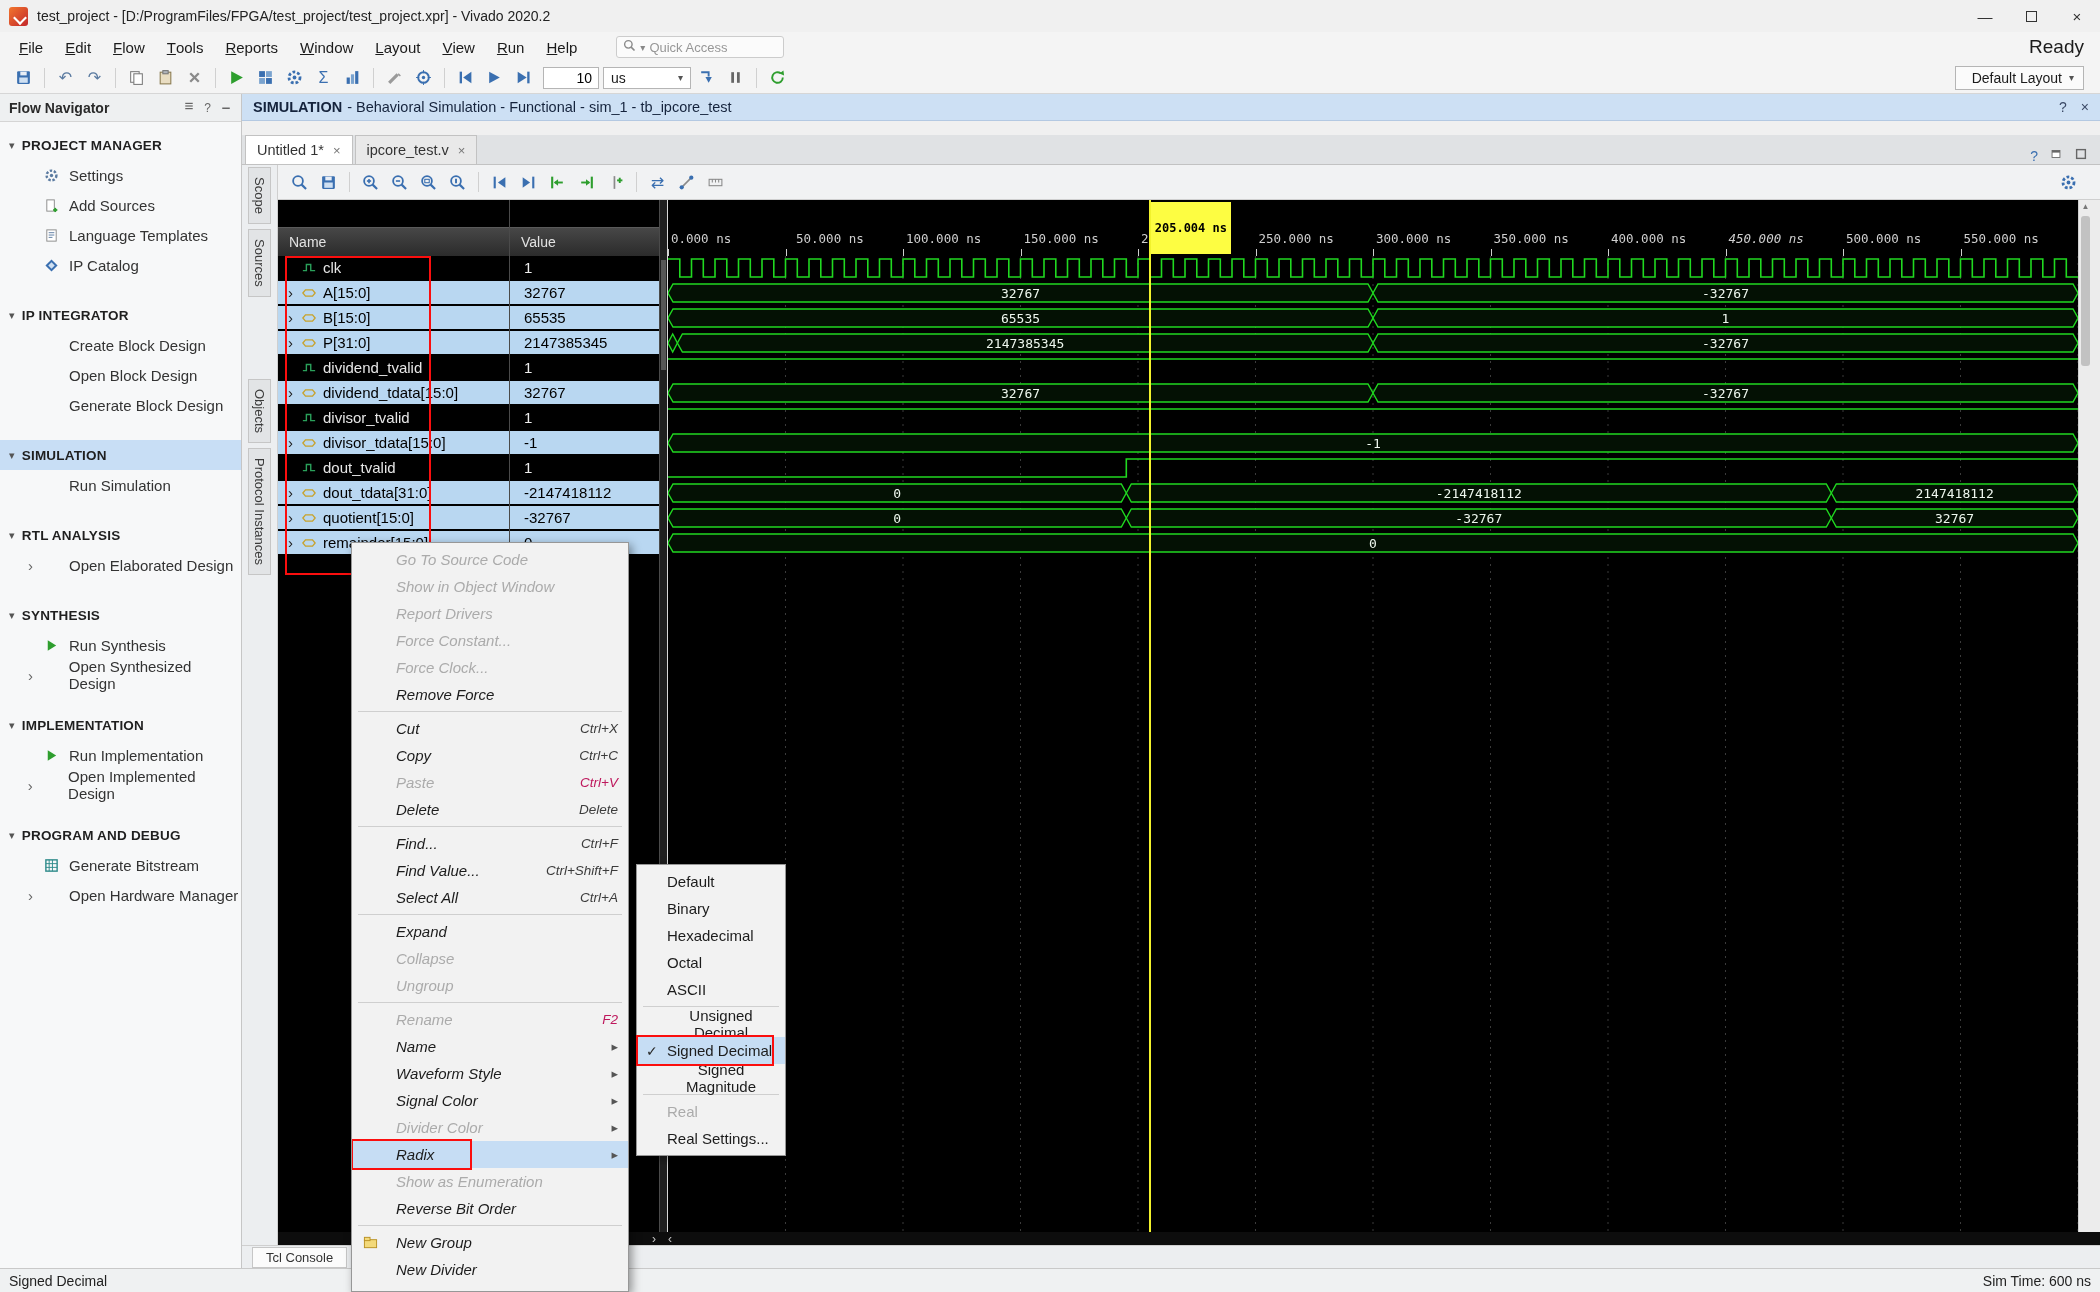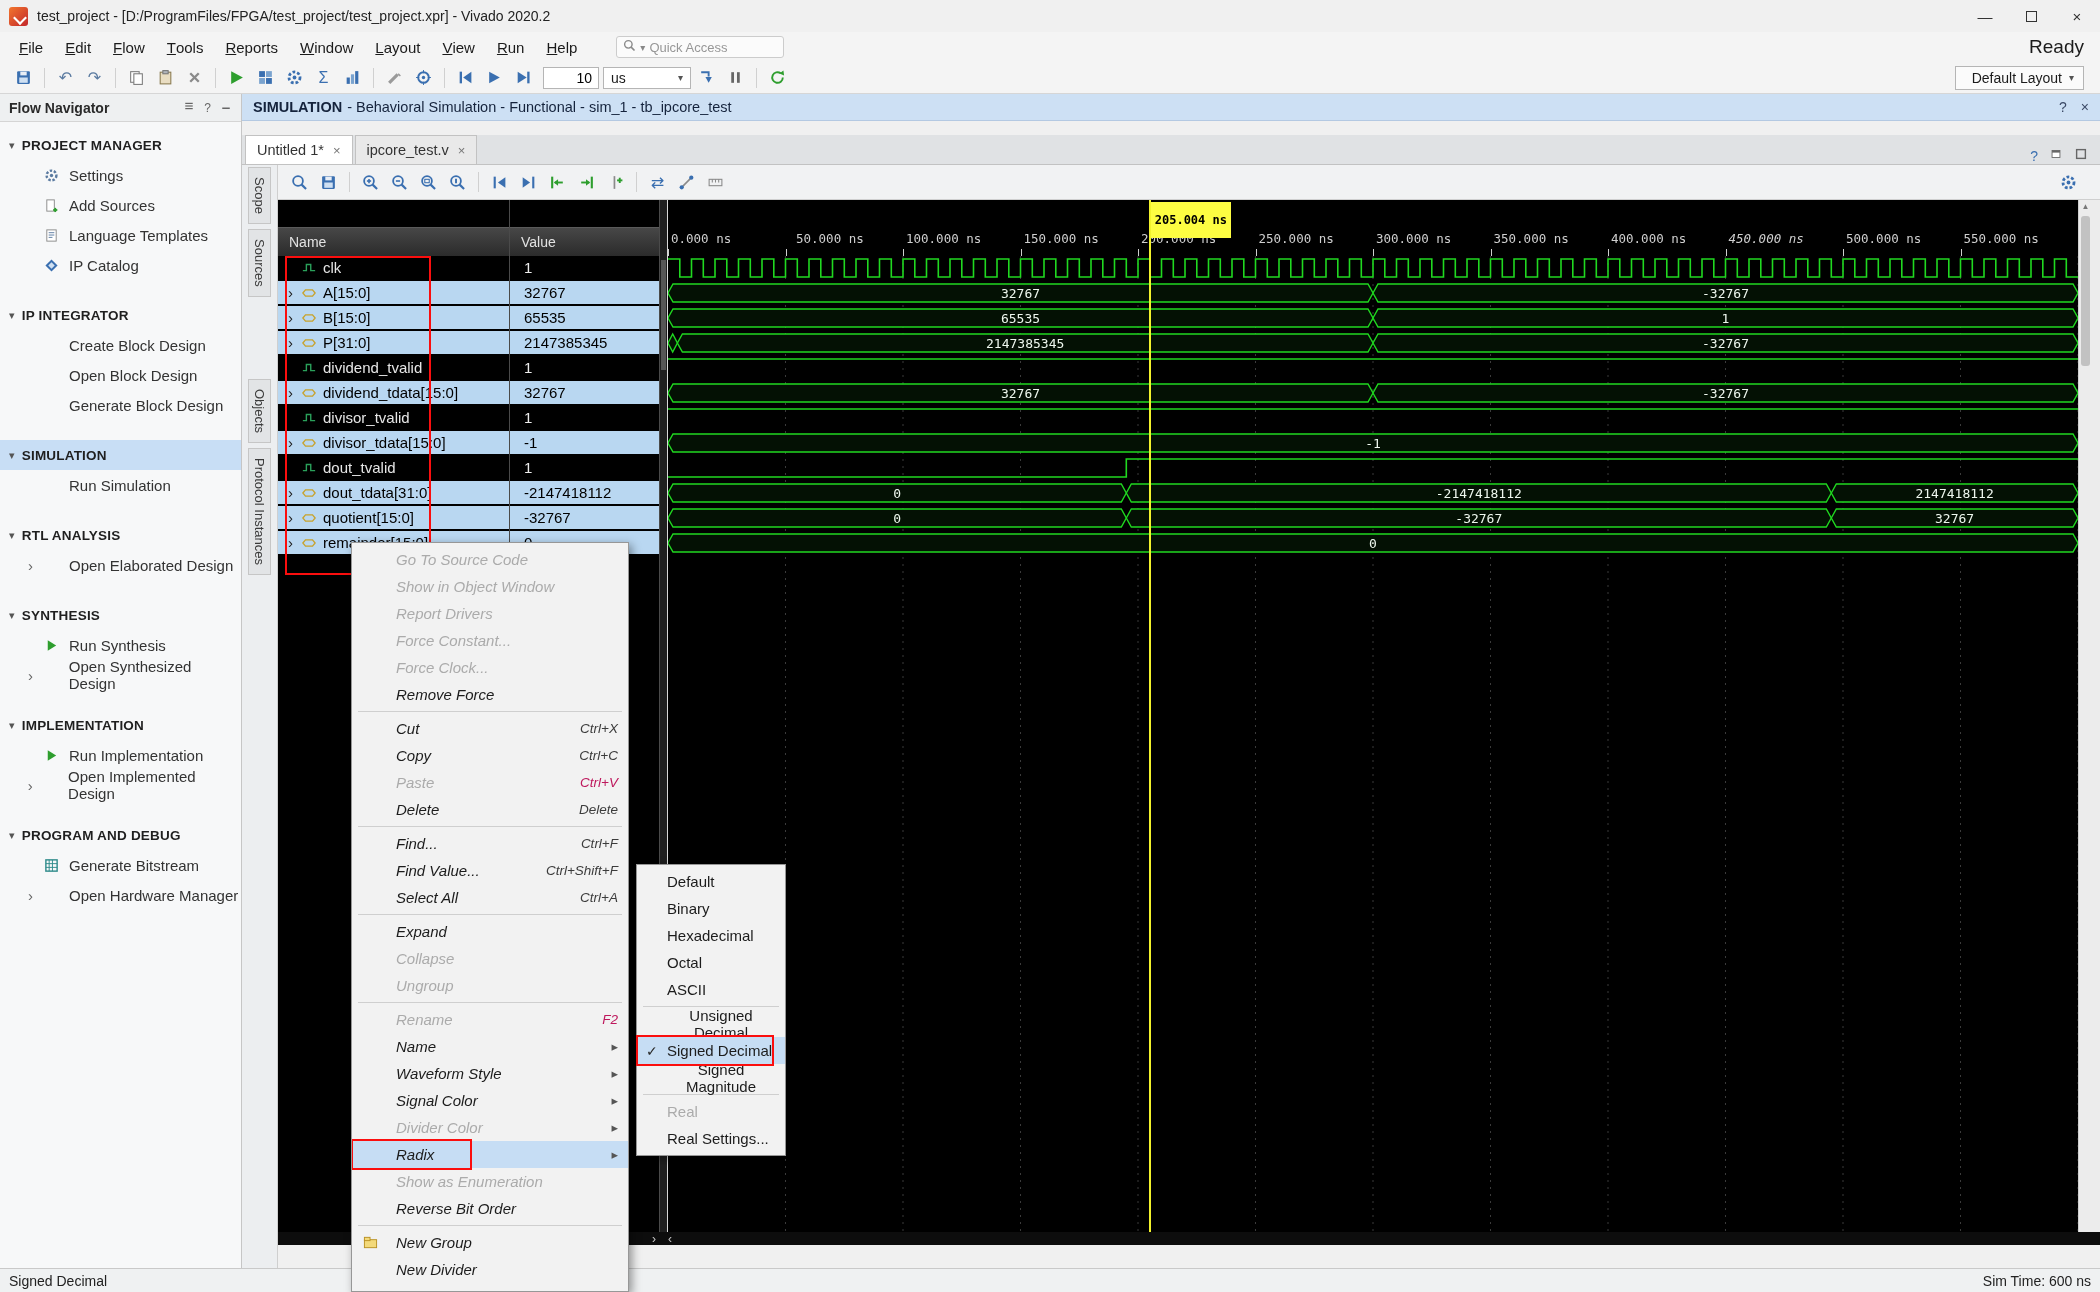--- a/index.html
+++ b/index.html
@@ -92,21 +92,21 @@
   .wave-area{position:relative;width:1410px;background:#000;flex:0 0 auto;overflow:hidden;}
   .timeline{position:absolute;left:0;top:0;width:1410px;height:56px;}
   .tl-label{position:absolute;top:31px;font:12.5px "DejaVu Sans Mono",monospace;color:#cfcfcf;white-space:nowrap;}
   .tl-tick{position:absolute;top:49px;width:1px;height:7px;background:#cfcfcf;}
   #wave-svg{position:absolute;left:0;top:56px;}
   #wave-svg .grid{stroke:#3b3b3b;stroke-width:1;stroke-dasharray:2 5;}
   #wave-svg .w{fill:none;stroke:#20d820;stroke-width:1.6;}
   #wave-svg .wb{fill:#041104;stroke:#20d820;stroke-width:1.4;}
   #wave-svg .wt{fill:#eef7ee;font:13px "DejaVu Sans Mono",monospace;text-anchor:middle;}
   .cursor-line{position:absolute;top:0;bottom:0;width:2px;background:#f2f22c;z-index:5;}
-  .cursor-label{position:absolute;top:2px;background:#fdfd42;color:#000;font:bold 12px "DejaVu Sans Mono",monospace;padding:11px 4px;z-index:6;white-space:nowrap;}
+  .cursor-label{position:absolute;top:2px;background:#fdfd42;color:#000;font:bold 12px "DejaVu Sans Mono",monospace;padding:19px 4px;z-index:6;white-space:nowrap;}
   .v-scrollbar{width:14px;background:#ececec;border-left:1px solid #d0d0d0;position:relative;flex:0 0 auto;}
   .vs-arrow{position:absolute;top:2px;left:0;right:0;text-align:center;font-size:8px;color:#777;}
   .vs-thumb{position:absolute;top:16px;left:2px;width:9px;height:150px;background:#c2c2c2;border-radius:3px;}
   .ww-filler{flex:1;background:#ececec;}
   .h-scroll-strip{height:13px;background:#0d0d0d;display:flex;align-items:center;gap:12px;padding-left:374px;color:#c8c8c8;font-size:12px;}
   .tcl-strip{height:23px;background:#eceef0;border-top:1px solid #cfcfcf;display:flex;align-items:center;padding-left:10px;}
   .tcl-tab{height:21px;background:#fbfbfb;border:1px solid #c6c6c6;display:flex;align-items:center;padding:0 13px;font-size:13px;color:#333;}
 
   
   .status-bar{height:24px;background:#eff1f2;border-top:1px solid #c9c9c9;display:flex;align-items:center;justify-content:space-between;padding:0 9px;font-size:14px;color:#222;}
@@ -834,20 +834,23 @@
             <div class="red-box" id="rb-signals"></div>
           </div>
 
           <div class="h-scroll-strip">
             <span>›</span>
             <span>‹</span>
           </div>
         </div>
       </div>
 
+      <div class="tcl-strip">
+        <div class="tcl-tab">Tcl Console</div>
+      </div>
     </section>
   </div>
 
   <footer class="status-bar">
     <span>Signed Decimal</span>
     <span>Sim Time: 600 ns</span>
   </footer>
 
   <div class="context-menu" id="context-menu">
       <div class="mi dis">

